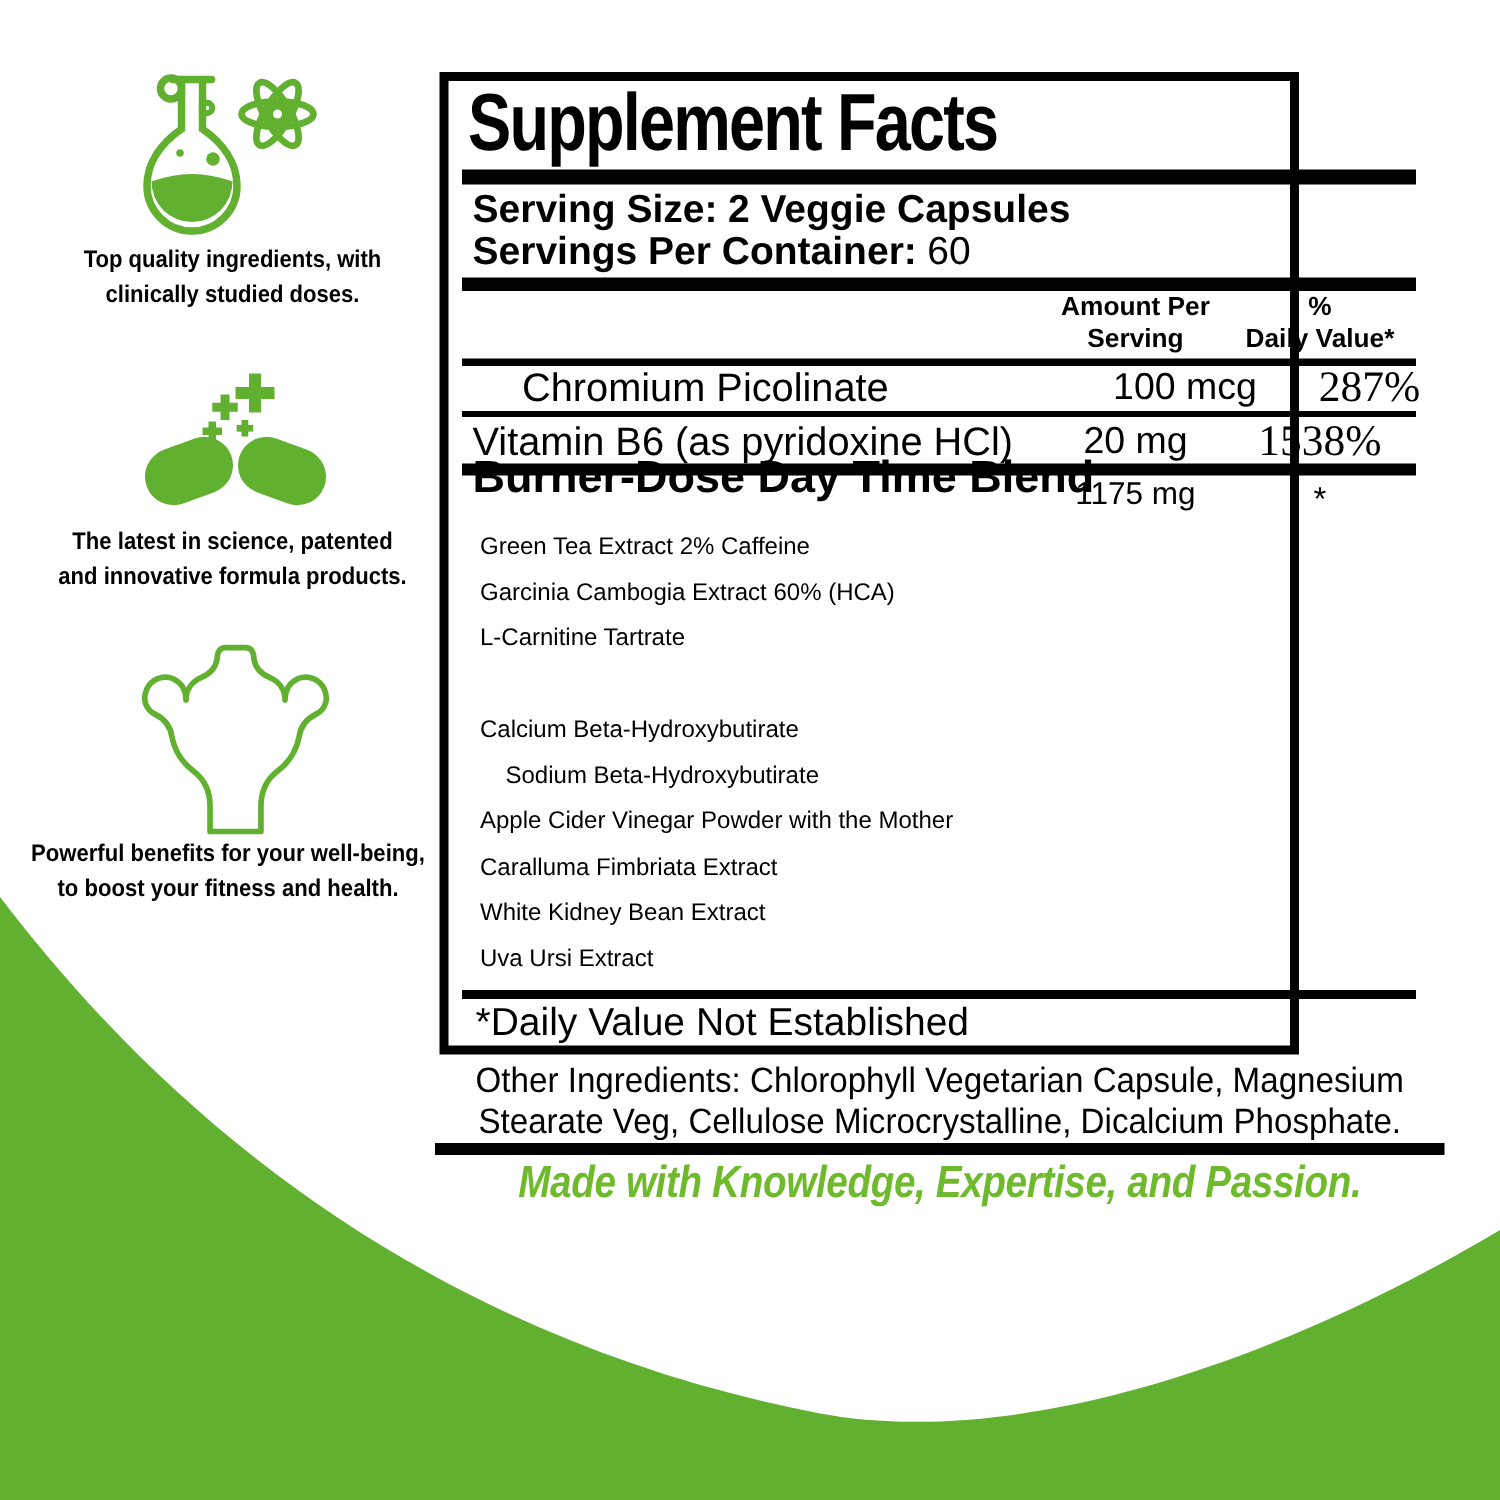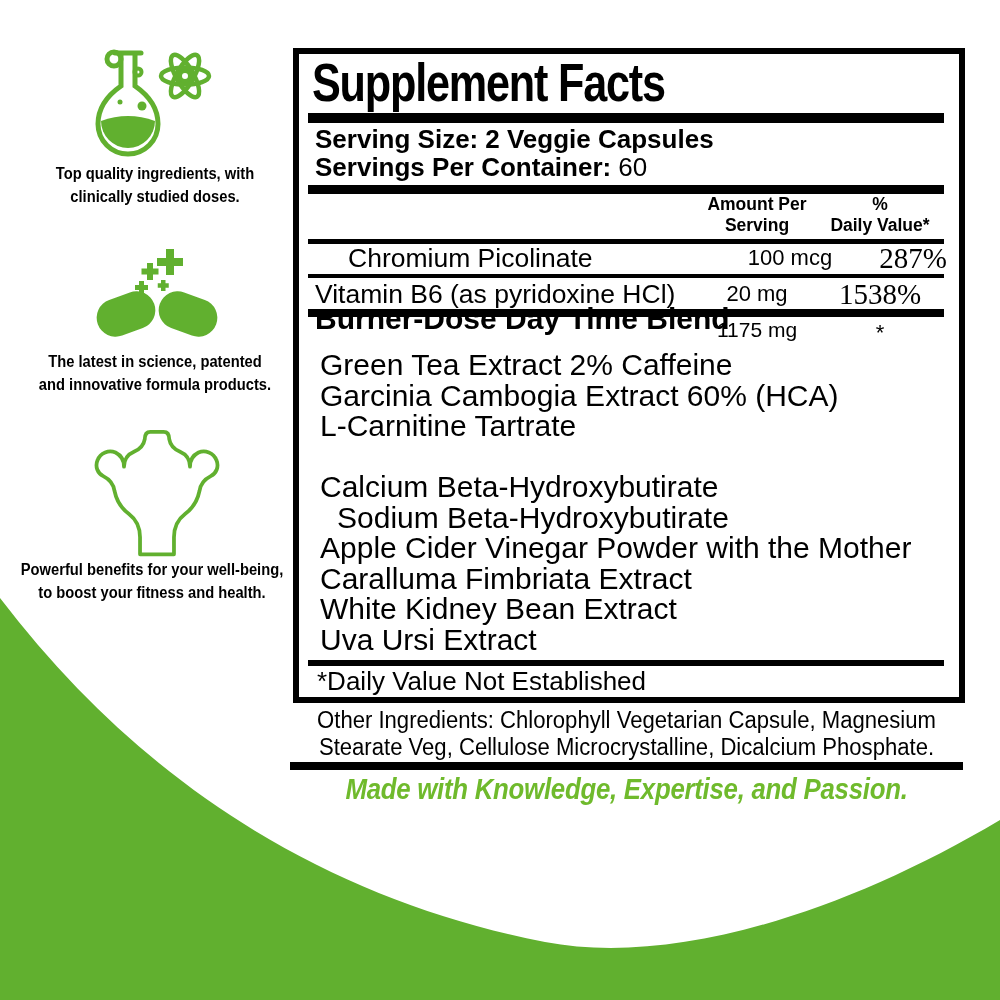--- a/index.html
+++ b/index.html
@@ -7,47 +7,47 @@
         font-family:"Liberation Sans",sans-serif;color:#000;}
   
   .swoosh{position:absolute;left:0;top:0;width:1000px;height:1000px;z-index:1;pointer-events:none;}
   
   .benefit{position:absolute;z-index:2;}
   .benefit-icon{position:absolute;}
   .benefit-caption{position:absolute;text-align:center;font-size:16px;font-weight:700;
         line-height:23px;transform:scaleX(0.92);transform-origin:50% 0;}
   .benefit-caption div{white-space:nowrap;}
   
-  .facts{position:absolute;left:293px;top:48px;width:672px;height:655px;border:6px solid #000;
+  .facts{position:absolute;left:293px;top:48px;width:573px;height:655px;border:6px solid #000;
         background:#fff;box-sizing:border-box;z-index:2;padding-left:12px;}
   .facts *{position:absolute;}
   .f-title{left:13px;top:-2px;font-size:54px;line-height:60px;font-weight:700;letter-spacing:-1.5px;
         transform:scaleX(0.80);transform-origin:0 50%;white-space:nowrap;}
   .bar{background:#000;left:9px;width:636px;}
   .b1{top:59px;height:10px;}
   .b2{top:131px;height:9px;}
   .b3{top:185px;height:5px;}
   .b4{top:220px;height:4px;}
   .b5{top:255px;height:8px;}
   .b6{top:606px;height:6px;}
   .f-line{left:16px;font-size:26px;line-height:27px;white-space:nowrap;}
   .s1{top:72px;} .s2{top:100px;}
   .f-line b{font-weight:700;}
   .f-line .val{margin-left:7px;font-weight:400;}
   .col-head{top:140px;font-size:17.5px;font-weight:700;line-height:21px;text-align:center;}
   .col-a{left:388px;width:140px;}
   .col-d{left:511px;width:140px;}
   .row-name{left:16px;font-size:26.5px;line-height:28px;white-space:nowrap;}
-  .row-amt{left:388px;width:140px;text-align:center;font-size:22px;line-height:28px;}
+  .row-amt{left:388px;width:140px;text-align:center;font-size:25px;line-height:28px;}
   .row-dv{left:511px;width:140px;text-align:center;font-size:29px;line-height:28px;font-family:Liberation Serif, serif;}
   .r1{top:190px;margin-left:33px;} .r2{top:226px;}
   .blend-name{left:16px;top:250px;font-size:30px;line-height:30px;font-weight:700;white-space:nowrap;}
   .blend-amt{left:388px;top:264px;width:140px;text-align:center;font-size:21px;}
   .blend-dv{left:511px;top:266px;width:140px;text-align:center;font-size:22px;}
-  .ing{left:21px;font-size:30px;line-height:30px;white-space:nowrap;}
+  .ing{left:21px;font-size:16px;line-height:30px;white-space:nowrap;}
   .footnote{left:18px;top:613px;font-size:26px;line-height:28px;white-space:nowrap;}
   
   .other{position:absolute;left:290px;top:707px;width:673px;z-index:2;text-align:center;
         font-size:23.5px;line-height:27px;transform:scaleX(0.94);transform-origin:50% 0;}
   .other div{white-space:nowrap;}
   .footer-bar{position:absolute;left:290px;top:762px;width:673px;height:8px;background:#000;z-index:2;}
   .tagline{position:absolute;left:288px;top:772px;width:677px;z-index:2;text-align:center;
         font-size:30px;font-weight:700;font-style:italic;color:#6FBA2C;white-space:nowrap;
         transform:scaleX(0.86);transform-origin:50% 0;letter-spacing:-0.3px;}
 </style>

